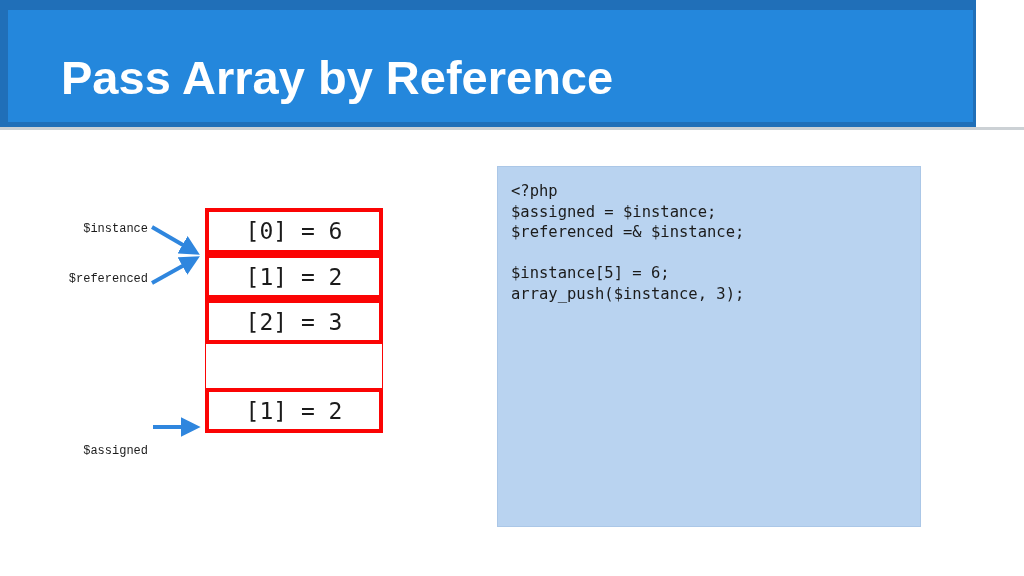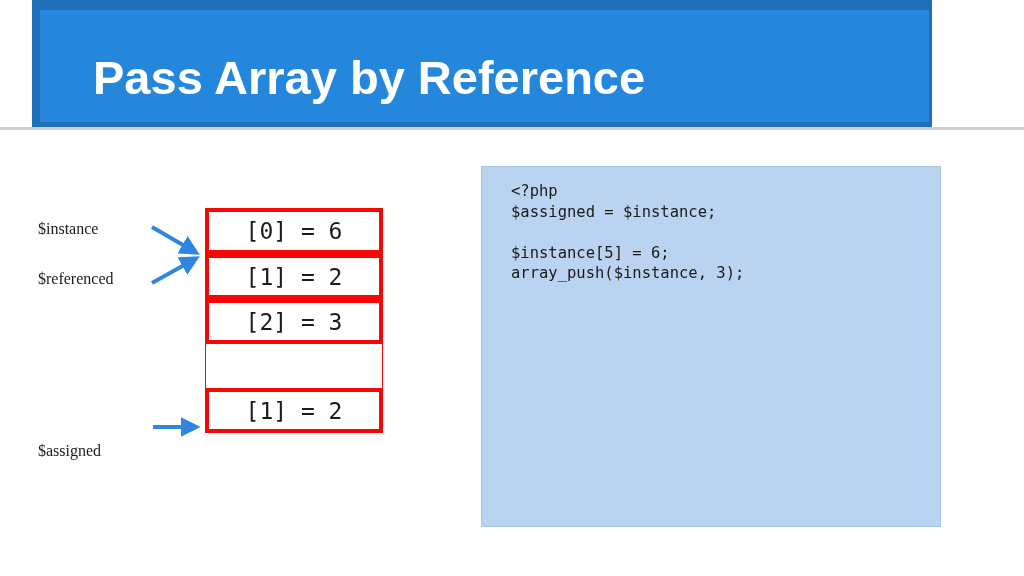--- a/index.html
+++ b/index.html
@@ -20,23 +20,22 @@
     height: 576px;
     background: #ffffff;
     overflow: hidden;
     font-family: "Liberation Sans", sans-serif;
   }
 
   
   .header {
     position: absolute;
     left: 0; top: 0;
-    width: 900px; height: 127px;
+    width: 976px; height: 127px;
     background: var(--header-dark);
-    margin-left: 32px;
   }
   .header-inner {
     position: absolute;
     left: 8px; top: 10px; right: 3px; bottom: 5px;
     background: var(--header-blue);
   }
   .slide-title {
     position: absolute;
     left: 53px; top: 44px;           
     font-size: 47px;
@@ -50,23 +49,23 @@
     position: absolute;
     left: 0; top: 127px;
     width: 1024px; height: 3px;
     background: var(--divider-gray);
   }
 
   
   .var-label {
     position: absolute;
     width: 110px;
-    text-align: left;
-    font-family: Liberation Serif, serif;
-    font-size: 16px;
+    text-align: right;
+    font-family: Liberation Mono, monospace;
+    font-size: 12px;
     line-height: 22px;
     color: var(--text-dark);
     white-space: nowrap;
   }
   #label-instance   { left: 38px; top: 218px; }
   #label-referenced { left: 38px; top: 268px; }
   #label-assigned   { left: 38px; top: 440px; }
 
   .array-stack {
     position: absolute;
@@ -106,25 +105,25 @@
   .arrow-line {
     stroke: var(--arrow-blue);
     stroke-width: 4;
     fill: none;
   }
   .arrow-head { fill: var(--arrow-blue); }
 
   
   .code-block {
     position: absolute;
-    left: 481px; top: 166px;
-    width: 460px; height: 361px;
+    left: 497px; top: 166px;
+    width: 424px; height: 361px;
     background: var(--code-bg);
     border: 1px solid var(--code-border);
-    padding: 14px 10px 10px 29px;
+    padding: 14px 10px 10px 13px;
   }
   .code-line {
     font-family: "DejaVu Sans Mono", "Liberation Mono", monospace;
     font-size: 15.5px;
     line-height: 20.5px;
     min-height: 20.5px;
     color: var(--text-dark);
     white-space: pre;
   }
 </style>
@@ -159,18 +158,19 @@
     <div class="cell cell-h46">[0] = 6</div>
     <div class="cell cell-h45">[1] = 2</div>
     <div class="cell cell-h45">[2] = 3</div>
     <div class="cell-empty"></div>
     <div class="cell cell-h45">[1] = 2</div>
   </div>
 
   <div class="code-block">
     <div class="code-line">&lt;?php</div>
     <div class="code-line">$assigned = $instance;</div>
+    <div class="code-line">$referenced =&amp; $instance;</div>
     <div class="code-line"></div>
     <div class="code-line">$instance[5] = 6;</div>
     <div class="code-line">array_push($instance, 3);</div>
   </div>
 
 </div>
 
 </body></html>

